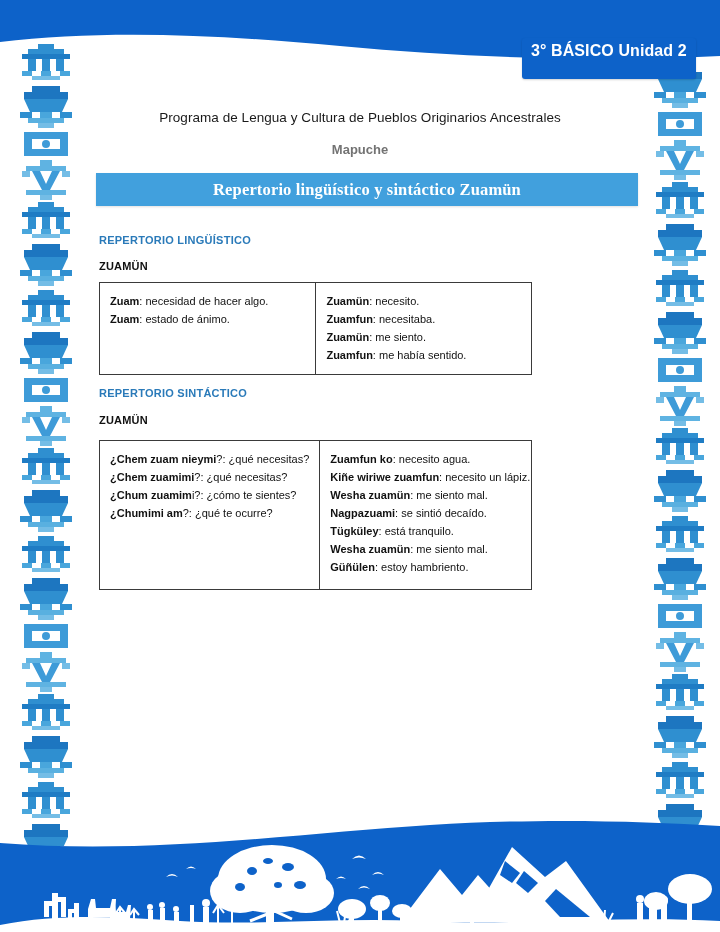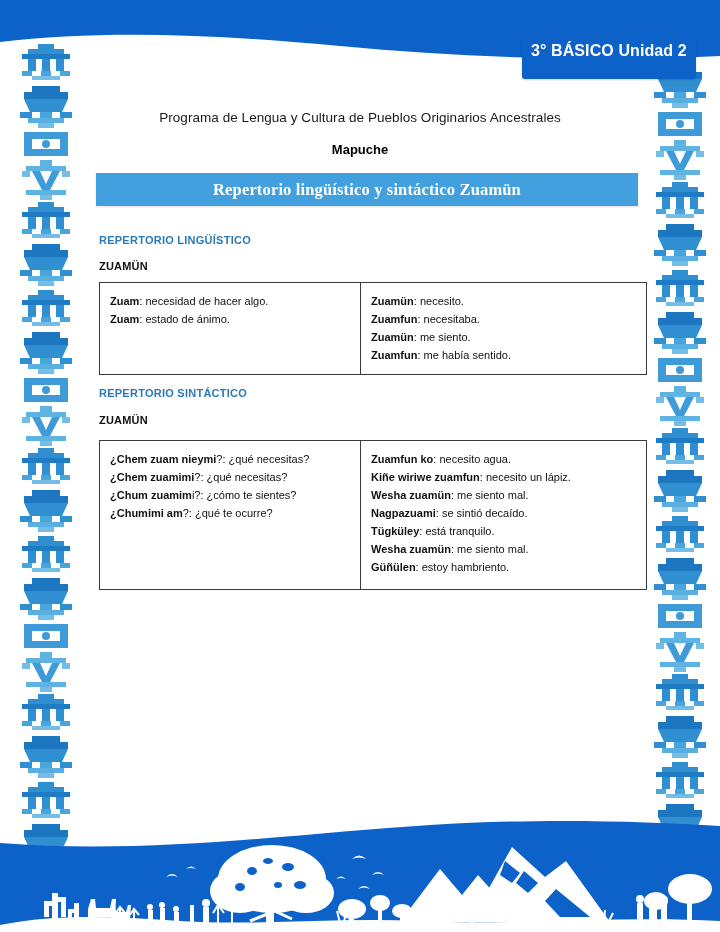--- a/index.html
+++ b/index.html
@@ -33,21 +33,21 @@
 
   
   .content{position:absolute;left:0;top:0;width:720px;z-index:4;}
 
   .prog-title{
     position:absolute;left:0;top:110px;width:720px;text-align:center;
     font-size:13.5px;color:#1a1a1a;font-weight:400;letter-spacing:.05px;
   }
   .prog-sub{
     position:absolute;left:0;top:142px;width:720px;text-align:center;
-    font-size:13px;color:#000000;font-weight:700;
+    font-size:13px;color:#737373;font-weight:700;
   }
 
   .title-bar{
     position:absolute;left:96px;top:173px;width:542px;height:33px;
     background:#41a0dd;
     display:flex;align-items:center;justify-content:center;
     box-shadow:0 1px 2px rgba(0,0,0,.12);
   }
   .title-bar span{
     font-family:"Liberation Serif", serif;
@@ -58,21 +58,21 @@
     position:absolute;left:99px;
     font-size:11px;font-weight:700;color:#2a7ab9;
     letter-spacing:.25px;text-transform:uppercase;
   }
   .sec-word{
     position:absolute;left:99px;
     font-size:11px;font-weight:700;color:#111111;letter-spacing:.2px;
   }
 
   .tbl{
-    position:absolute;left:99px;width:548px;
+    position:absolute;left:99px;width:433px;
     border:1px solid #3a3a3a;
     box-sizing:border-box;
     display:flex;background:#ffffff;
   }
   .tbl .col{
     box-sizing:border-box;
     padding:9px 10px 10px 10px;
   }
   .tbl .col.c1{width:261px;border-right:1px solid #3a3a3a;}
   .tbl .col.c2{width:259px;}

